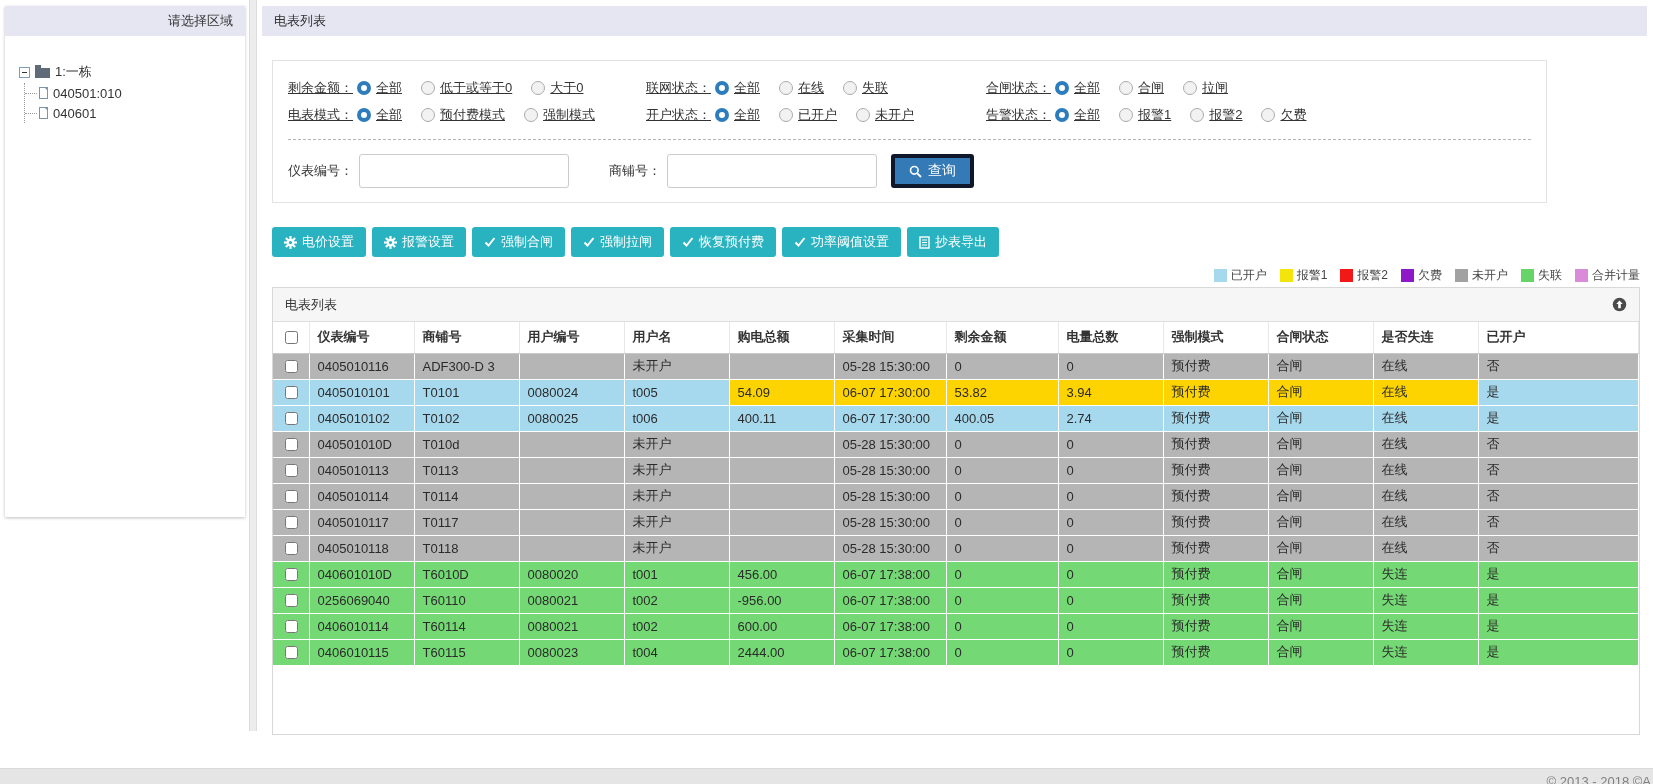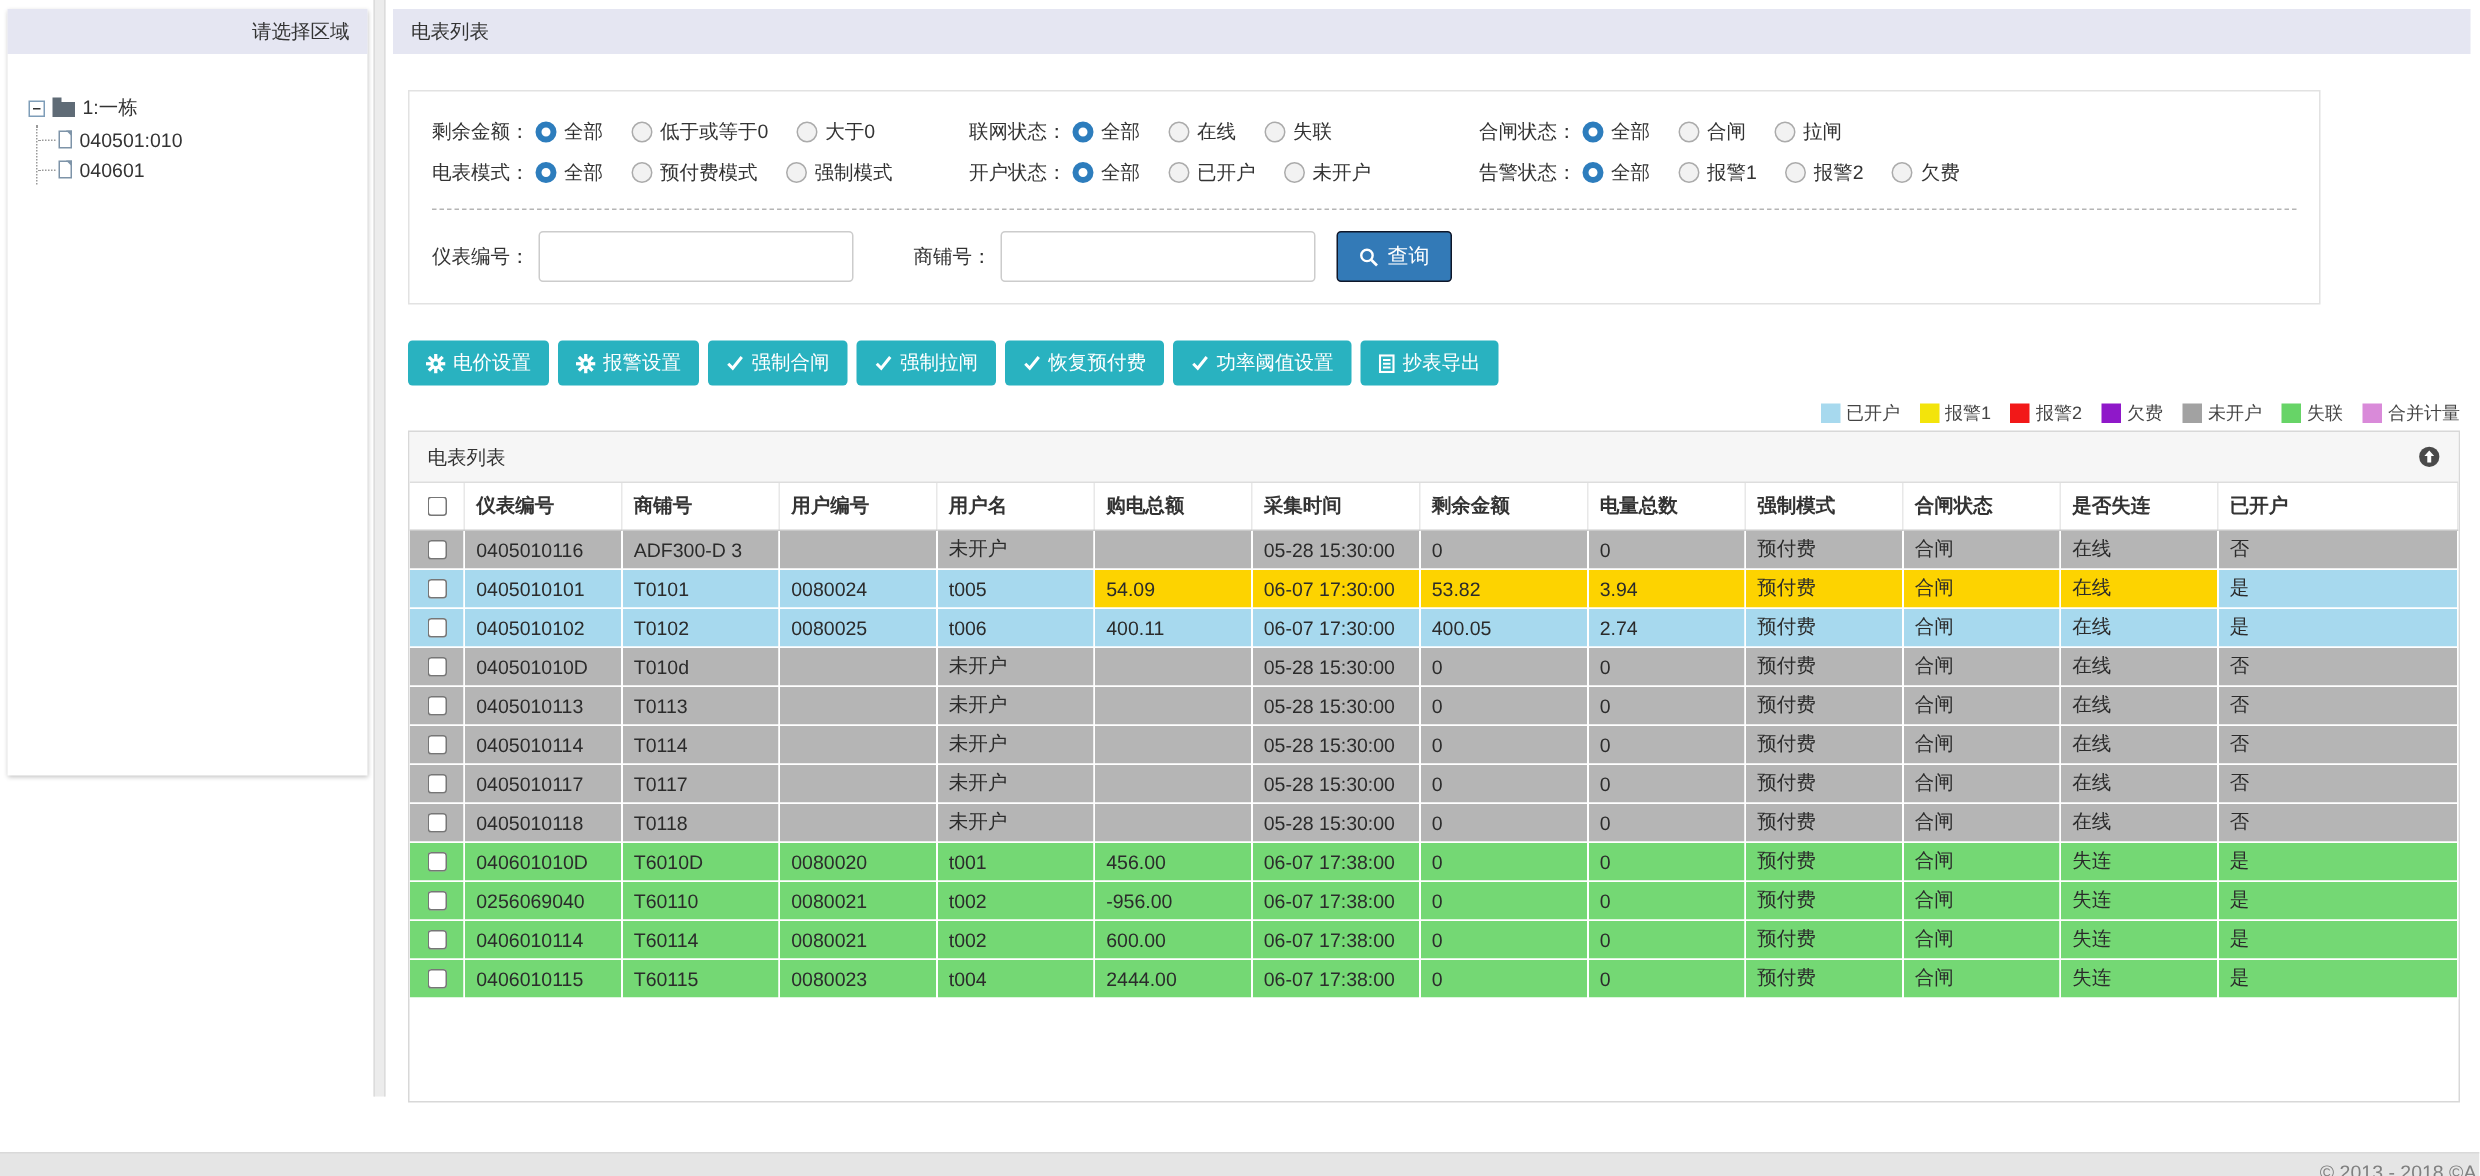--- a/index.html
+++ b/index.html
@@ -35,40 +35,40 @@
   .tree-child { display:flex; align-items:center; gap:5px; height:20px; position:relative; padding-left:14px; cursor:pointer; }
   .tree-child::before { content:""; position:absolute; left:0; top:10px; width:12px; border-top:1px dotted #9a9a9a; }
   .file-icon { width:9px; height:12px; background:#fff; border:1px solid #7d93a8; position:relative; flex:0 0 auto; }
   .file-icon::before { content:""; position:absolute; right:-1px; top:-1px; width:0; height:0;
     border-style:solid; border-width:0 4px 4px 0; border-color:transparent #7d93a8 transparent transparent; }
   
   .main { position:absolute; left:258px; right:0; top:0; bottom:53px; background:#fff; }
   .main-header { margin:6px 6px 0 4px; }
   .filter-panel { margin:24px 106px 0 14px; border:1px solid #e2e2e2; padding:13px 15px 14px 15px; background:#fff; }
   .filter-row { display:flex; align-items:center; height:27px; }
-  .filter-group { display:flex; align-items:center; }
+  .filter-group { display:flex; align-items:center;text-decoration:underline; }
   .filter-group.g0 { width:358px; }
   .filter-group.g1 { width:340px; }
   .filter-group.g2 { flex:1; }
   .filter-label { margin-right:4px; color:#333; }
   .radio-option { display:inline-flex; align-items:center; margin-right:19px; cursor:pointer; }
   .radio { width:14px; height:14px; border-radius:50%; margin-right:5px; flex:0 0 auto; }
   .radio.on  { border:4px solid #2d7dbd; background:#fff; }
   .radio.off { border:1px solid #ababab; background:#f2f2f2; }
   .dashed-sep { border:none; border-top:1px dashed #b5b5b5; margin:11px 0 14px 0; }
   .filter-search { display:flex; align-items:center; }
   .filter-search .fld-label { margin-right:6px; }
   .filter-search .gap { margin-left:40px; }
   .text-input {
     width:210px; height:34px; border:1px solid #ccc; border-radius:3px;
     padding:0 8px; font-size:13px; font-family:inherit; background:#fff; outline:none;
   }
   .search-btn {
     margin-left:14px; height:34px; padding:0 14px; background:#337ab7;
-    border:1px solid #0f172a; border-radius:3px; color:#fff; font-size:14px;
+    border:4px solid #0f172a; border-radius:3px; color:#fff; font-size:14px;
     display:inline-flex; align-items:center; gap:6px; cursor:pointer; font-family:inherit;
   }
   .actions-row { margin:24px 0 0 14px; display:flex; gap:6px; }
   .action-btn {
     height:30px; padding:0 12px; background:#29b2c0; border:none; border-radius:3px;
     color:#fff; font-size:13px; display:inline-flex; align-items:center; gap:5px;
     cursor:pointer; font-family:inherit;
   }
   .btn-icon { display:inline-flex; align-items:center; color:#fff; }
   .legend-row { margin:10px 13px 0 0; display:flex; justify-content:flex-end; align-items:center; gap:13px; }

